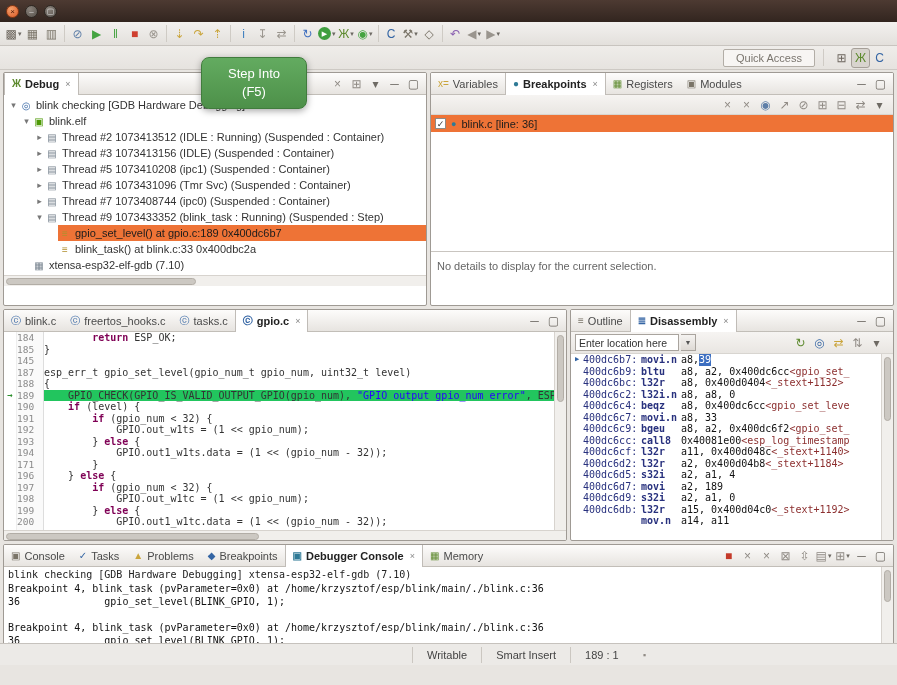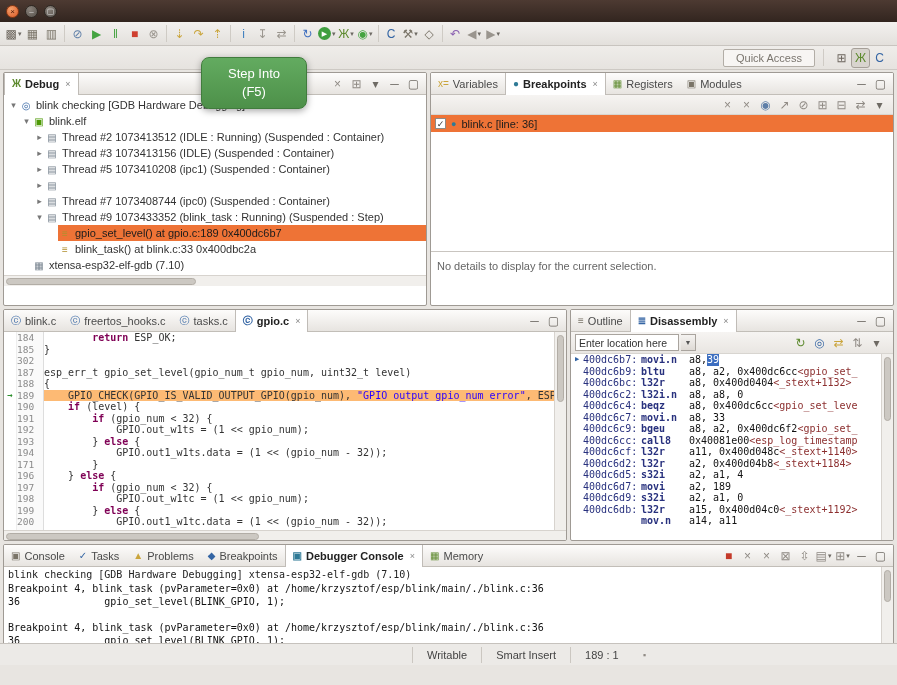--- a/index.html
+++ b/index.html
@@ -62,39 +62,39 @@
   .bp-detail{padding:8px 6px;color:#666}
   
   .edbody{display:flex;height:198px;font-family:"DejaVu Sans Mono",monospace;font-size:10px}
   .edcol{overflow:hidden}
   .marks{width:13px;background:#fff;border-right:1px solid #eee}
   .marks div{height:11.5px;line-height:11.5px;text-align:center;font-size:9px;color:#2c8f2c;font-weight:bold}
   .nums{width:27px;background:#fafafa;border-right:1px solid #ddd;color:#8a8a8a;text-align:right;padding-right:15px}
   .nums div{height:11.5px;line-height:11.5px;font-size:9.5px}
   .codearea{flex:1;white-space:pre;position:relative}
   .codearea div{height:11.5px;line-height:11.5px}
-  .codearea div.current{background:#fdba74}
+  .codearea div.current{background:#22c55e}
   .kw{color:#7f0055;font-weight:bold}
   .str{color:#2a00ff}
   .vscroll{width:12px;background:#f1efec;border-left:1px solid #d7d3ce;position:relative}
   .vthumb{position:absolute;left:2px;top:3px;width:7px;height:34%;background:#ccc8c2;
     border:1px solid #b2ada6;border-radius:4px}
   
   .dis-toolbar{height:22px;background:linear-gradient(#f6f4f2,#e9e6e2);border-bottom:1px solid #d8d5d0;
     display:flex;align-items:center;padding:0 4px;gap:2px}
   .loc-input{width:104px;height:17px;border:1px solid #a9a49e;font-family:"Liberation Sans",sans-serif;
     font-size:10.5px;padding:4px 3px;color:#333;background:#fff}
   .combo-arrow{width:15px;height:17px;border:1px solid #a9a49e;border-left:none;background:linear-gradient(#f5f3f1,#dedad5);
     display:inline-flex;align-items:center;justify-content:center;font-size:7px;color:#555}
   .disbody{display:flex;height:187px;font-family:"DejaVu Sans Mono",monospace;font-size:10px}
   .disrows{flex:1;overflow:hidden;white-space:nowrap}
   .drow{height:11.5px;line-height:11.5px;display:flex}
   .dmark{width:12px;flex:none;text-align:center;font-size:7px;color:#3465a4}
   .daddr{width:58px;flex:none;color:#28317e}
-  .dmnem{width:48px;flex:none;color:#28317e;font-weight:bold}
+  .dmnem{width:40px;flex:none;color:#28317e;font-weight:bold}
   .dops{color:#111}
   .dsel{background:#3c6ec0;color:#fff}
   .dsym{color:#8c2f2f}
   
   .conbody{height:94px;background:#fff;display:flex}
   .conmain{flex:1;overflow:hidden}
   .con-title{height:15px;line-height:15px;padding-left:4px;font-family:"DejaVu Sans Mono",monospace;
     font-size:10px;color:#222}
   .cline{height:13px;line-height:13px;padding-left:4px;font-family:"DejaVu Sans Mono",monospace;
     font-size:10px;white-space:pre;color:#111}
@@ -288,20 +288,21 @@
         <span class="texp">▸</span>
         <span class="tsel">
           <span class="tico" style="color: rgb(118, 130, 142);">▤</span>
           <span class="tlabel">Thread #5 1073410208 (ipc1) (Suspended : Container)</span>
         </span>
       </div>
       <div class="trow" style="padding-left: 30px;">
         <span class="texp">▸</span>
         <span class="tsel">
           <span class="tico" style="color: rgb(118, 130, 142);">▤</span>
+          <span class="tlabel">Thread #6 1073431096 (Tmr Svc) (Suspended : Container)</span>
         </span>
       </div>
       <div class="trow" style="padding-left: 30px;">
         <span class="texp">▸</span>
         <span class="tsel">
           <span class="tico" style="color: rgb(118, 130, 142);">▤</span>
           <span class="tlabel">Thread #7 1073408744 (ipc0) (Suspended : Container)</span>
         </span>
       </div>
       <div class="trow" style="padding-left: 30px;">
@@ -456,21 +457,21 @@
         <div></div>
         <div></div>
         <div></div>
         <div></div>
         <div></div>
         <div></div>
       </div>
     <div class="edcol nums" id="ed-nums">
         <div>184</div>
         <div>185</div>
-        <div>302</div>
+        <div>145</div>
         <div>187</div>
         <div>188</div>
         <div>189</div>
         <div>190</div>
         <div>191</div>
         <div>192</div>
         <div>193</div>
         <div>194</div>
         <div>171</div>
         <div>196</div>

